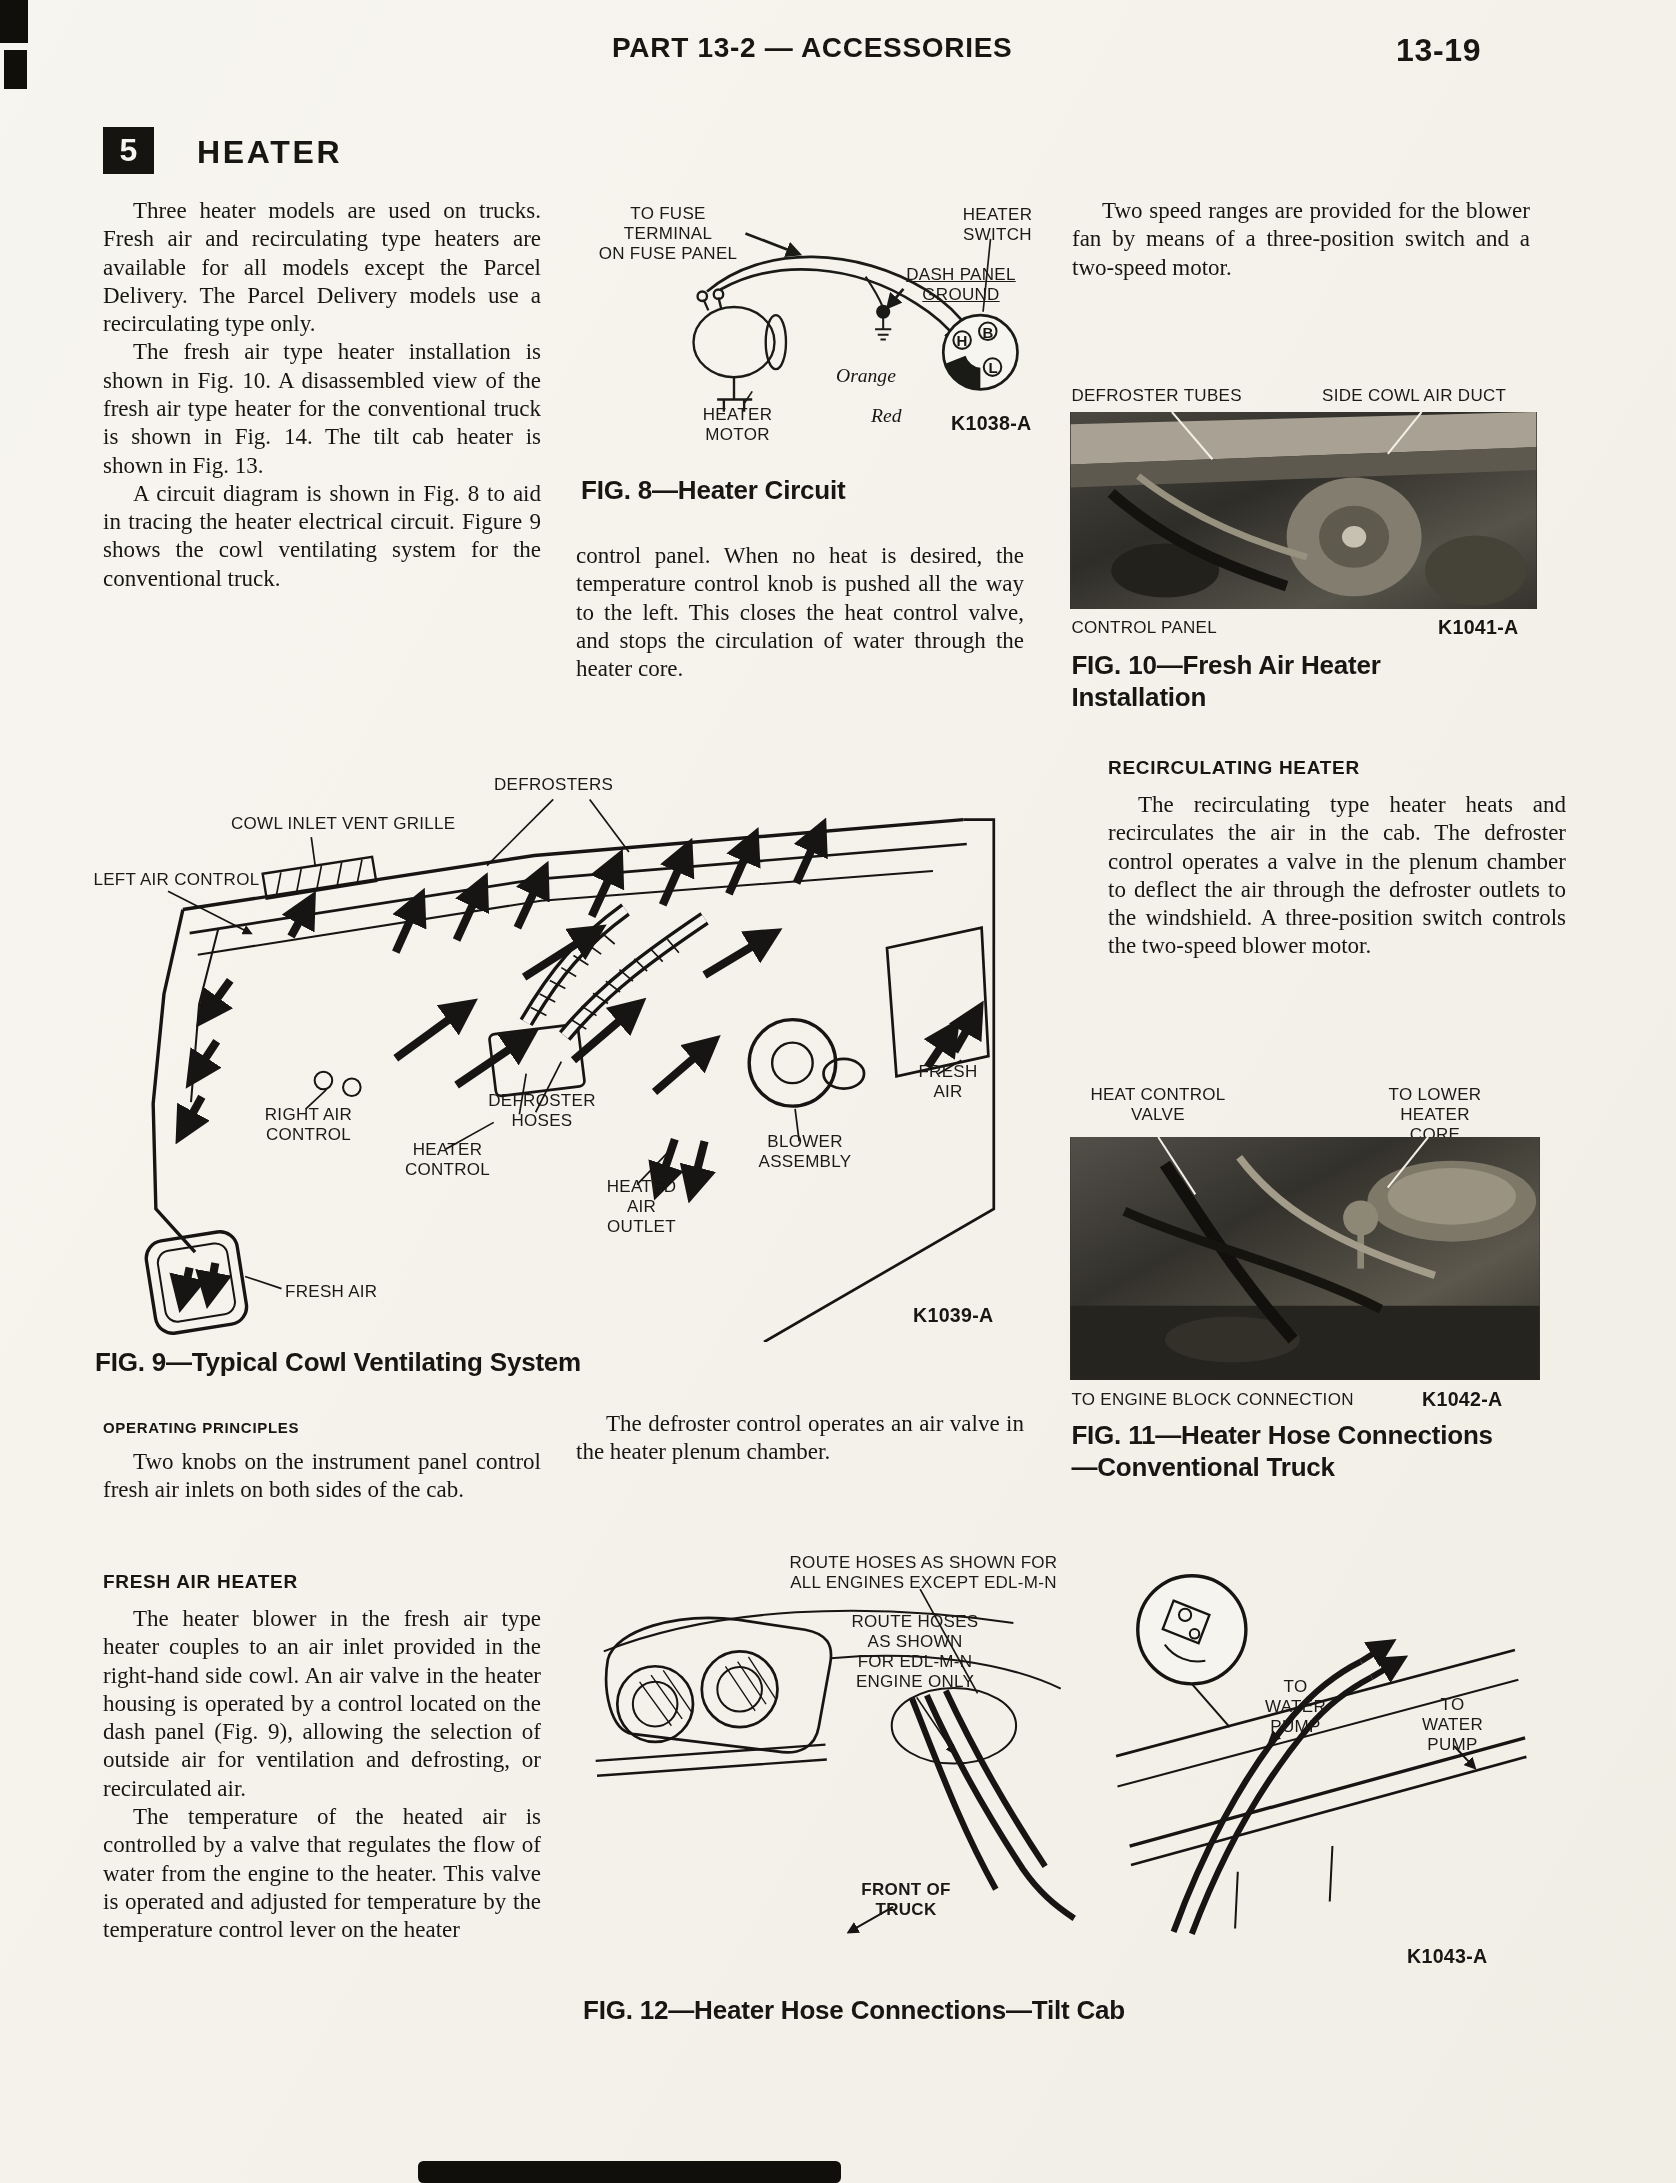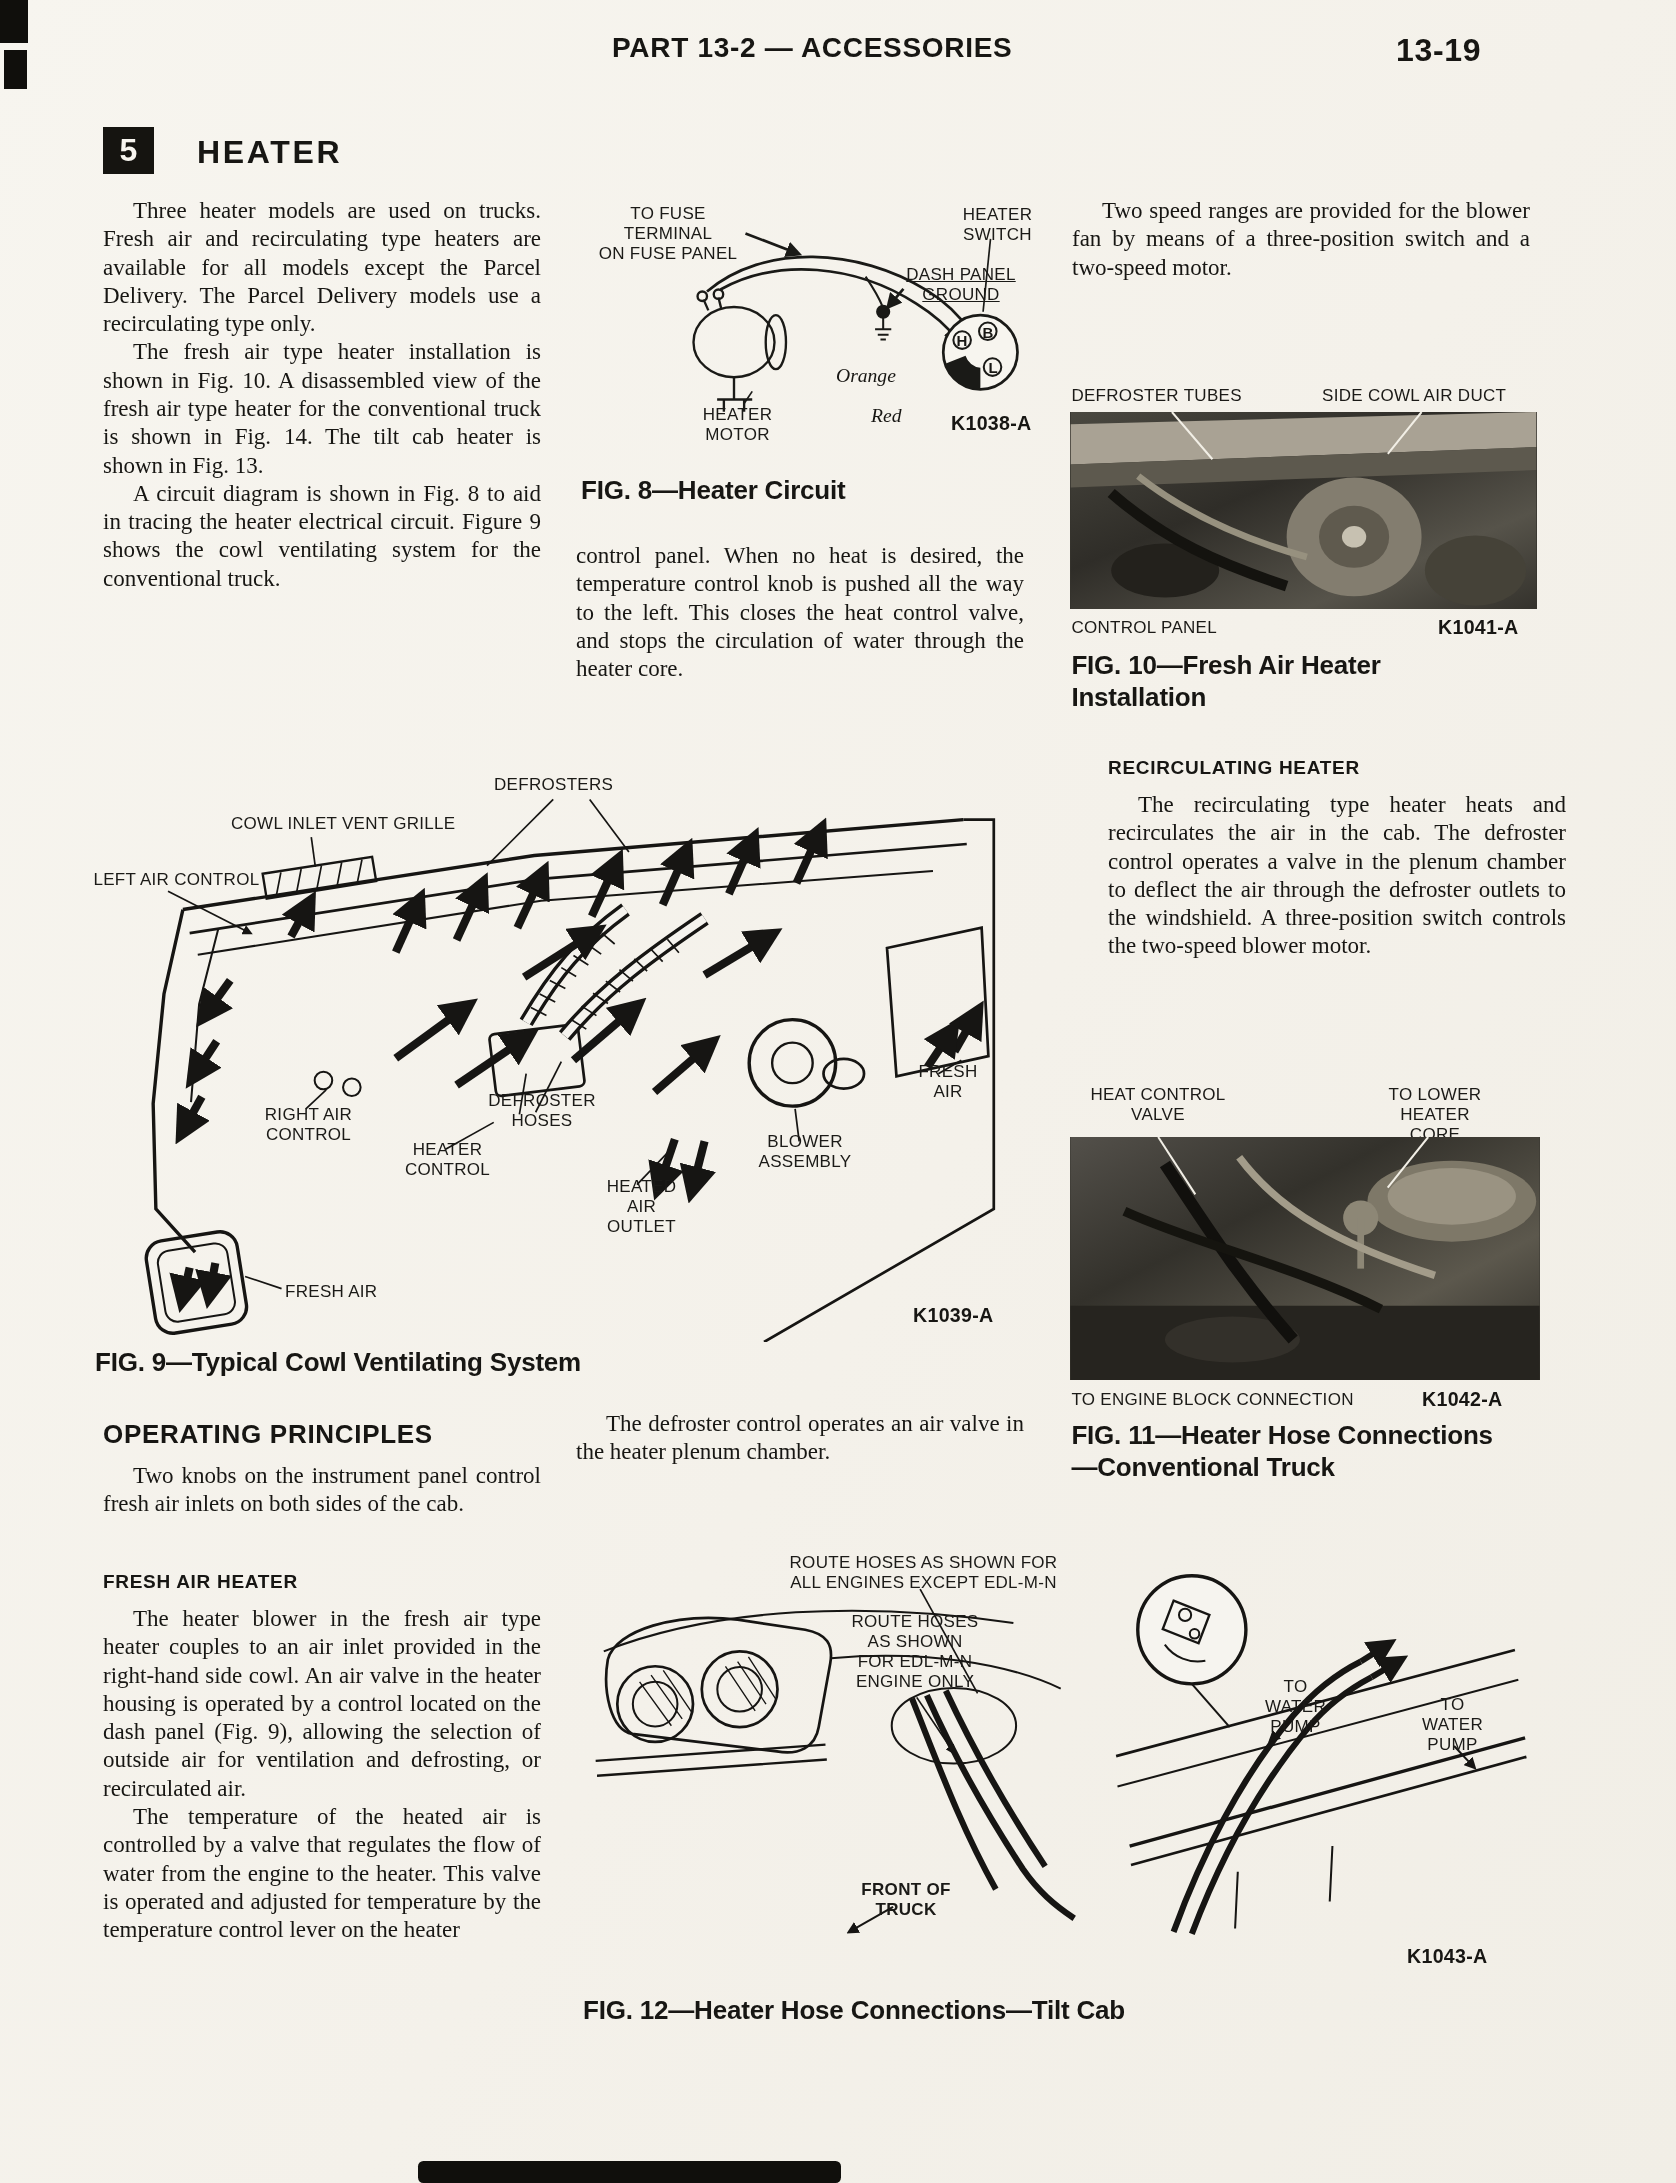--- a/index.html
+++ b/index.html
@@ -28,21 +28,21 @@
     width:51px;height:47px;background:#151410;color:#f7f5ef;
     font-family:"Liberation Sans", sans-serif;font-weight:700;font-size:32px;
   }
   .section-title{
     font-family:"Liberation Sans", sans-serif;font-weight:700;font-size:32px;letter-spacing:2.7px;
   }
   
   .text-block{position:absolute;}
   .body{font-size:23px;line-height:1.23;text-align:justify;margin:0;}
   .indent{text-indent:30px;}
-  .subhead-lg{font-family:"Liberation Sans", sans-serif;font-weight:700;font-size:26px;letter-spacing:0.7px;margin:0;}
+  .subhead-lg{font-family:"Liberation Sans", sans-serif;font-weight:700;font-size:15px;letter-spacing:0.7px;margin:0;}
   .subhead-sm{font-family:"Liberation Sans", sans-serif;font-weight:700;font-size:19px;letter-spacing:0.7px;margin:0;}
   .mt{margin-top:12px;}
   
   figure{margin:0;position:absolute;}
   .fig-label{
     position:absolute;font-family:"Liberation Sans", sans-serif;font-size:17px;line-height:1.18;
     letter-spacing:0.3px;white-space:pre-line;color:#1b1a17;
   }
   .tc{text-align:center;}
   .bold-label{font-weight:700;}

